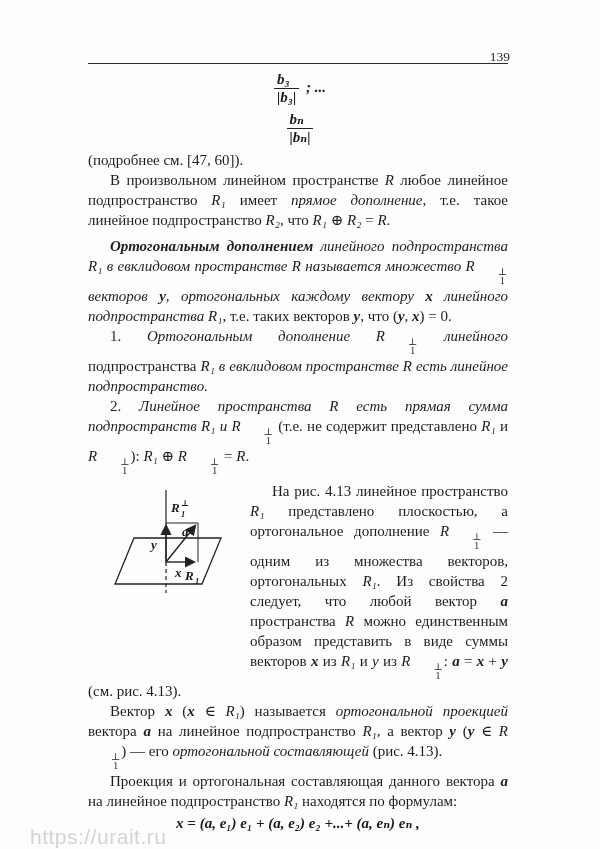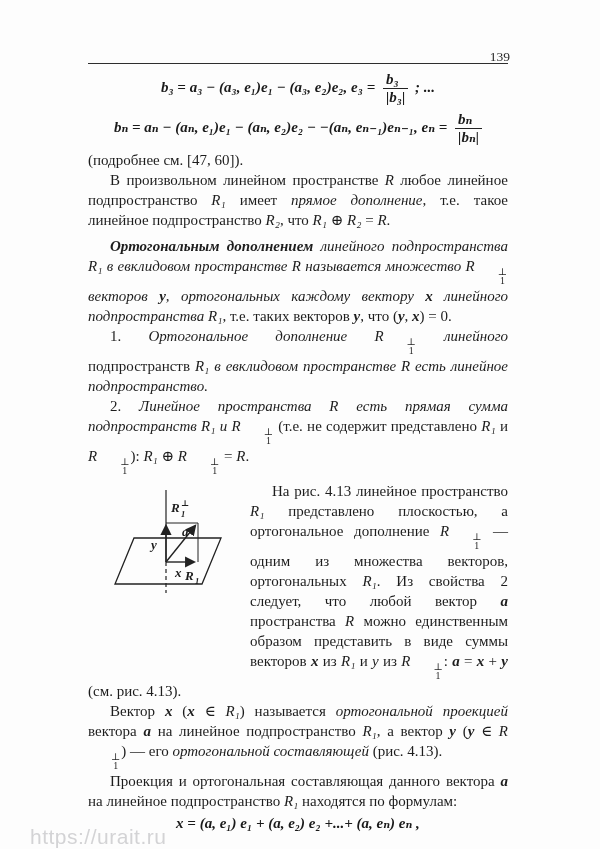--- a/index.html
+++ b/index.html
@@ -57,44 +57,42 @@
 <body>
 
 <div class="page">
 
   <div class="header">
     <span class="pagenum">139</span>
   </div>
   <hr class="rule">
 
   <div class="dformula">
-    <span>b₃ = a₃ − (a₃, e₁)e₁ − (a₃, e₂)e₂,  e₃ =</span>
     <span class="frac"><span class="num">b₃</span><span class="den">|b₃|</span></span>
     <span class="tail">; ...</span>
   </div>
 
   <div class="dformula">
-    <span>bₙ = aₙ − (aₙ, e₁)e₁ − (aₙ, e₂)e₂ − −(aₙ, eₙ₋₁)eₙ₋₁,  eₙ =</span>
     <span class="frac"><span class="num">bₙ</span><span class="den">|bₙ|</span></span>
   </div>
 
   <p class="mt4"><span class="run-r">(подробнее см. [47, 60]).</span></p>
 
   <p class="indent"><span class="run-r">В произвольном линейном пространстве </span><span class="run-m">R</span><span class="run-r"> любое линейное подпространство </span><span class="run-m">R₁</span><span class="run-r"> имеет </span><span class="run-i">прямое дополнение</span><span class="run-r">, т.е. такое линейное подпространство </span><span class="run-m">R₂</span><span class="run-r">, что </span><span class="run-m">R₁</span><span class="run-r"> ⊕ </span><span class="run-m">R₂</span><span class="run-r"> = </span><span class="run-m">R</span><span class="run-r">.</span></p>
 
   <p class="indent mt6"><span class="run-bi">Ортогональным дополнением</span><span class="run-i"> линейного подпространства </span><span class="run-m">R₁</span><span class="run-i"> в евклидовом пространстве </span><span class="run-m">R</span><span class="run-i"> называется множество </span><span class="run-m">R</span><span class="ss">
         <span class="ss-t">⊥</span>
         <span class="ss-b">1</span>
       </span><span class="run-i"> векторов </span><span class="run-v">y</span><span class="run-i">, ортогональных каждому вектору </span><span class="run-v">x</span><span class="run-i"> линейного подпространства </span><span class="run-m">R₁</span><span class="run-r">, т.е. таких векторов </span><span class="run-v">y</span><span class="run-r">, что (</span><span class="run-v">y</span><span class="run-r">, </span><span class="run-v">x</span><span class="run-r">) = 0.</span></p>
 
 
-  <p class="indent"><span class="run-r">1. </span><span class="run-i">Ортогональное дополнение </span><span class="run-m">R</span><span class="ss">
+  <p class="indent"><span class="run-r">1. </span><span class="run-i">Ортогональным дополнение </span><span class="run-m">R</span><span class="ss">
         <span class="ss-t">⊥</span>
         <span class="ss-b">1</span>
-      </span><span class="run-i"> линейного </span><span class="run-r">подпространств </span><span class="run-m">R₁</span><span class="run-i"> в евклидовом пространстве </span><span class="run-m">R</span><span class="run-i"> есть линейное подпространство.</span></p>
+      </span><span class="run-i"> линейного </span><span class="run-r">подпространства </span><span class="run-m">R₁</span><span class="run-i"> в евклидовом пространстве </span><span class="run-m">R</span><span class="run-i"> есть линейное подпространство.</span></p>
 
   <p class="indent"><span class="run-r">2. </span><span class="run-i">Линейное пространства </span><span class="run-m">R</span><span class="run-i"> есть прямая сумма подпространств </span><span class="run-m">R₁</span><span class="run-i"> и </span><span class="run-m">R</span><span class="ss">
         <span class="ss-t">⊥</span>
         <span class="ss-b">1</span>
       </span><span class="run-r"> (т.е. не содержит представлено </span><span class="run-m">R₁</span><span class="run-r"> и </span><span class="run-m">R</span><span class="ss">
         <span class="ss-t">⊥</span>
         <span class="ss-b">1</span>
       </span><span class="run-r">): </span><span class="run-m">R₁</span><span class="run-r"> ⊕ </span><span class="run-m">R</span><span class="ss">
         <span class="ss-t">⊥</span>
         <span class="ss-b">1</span>

